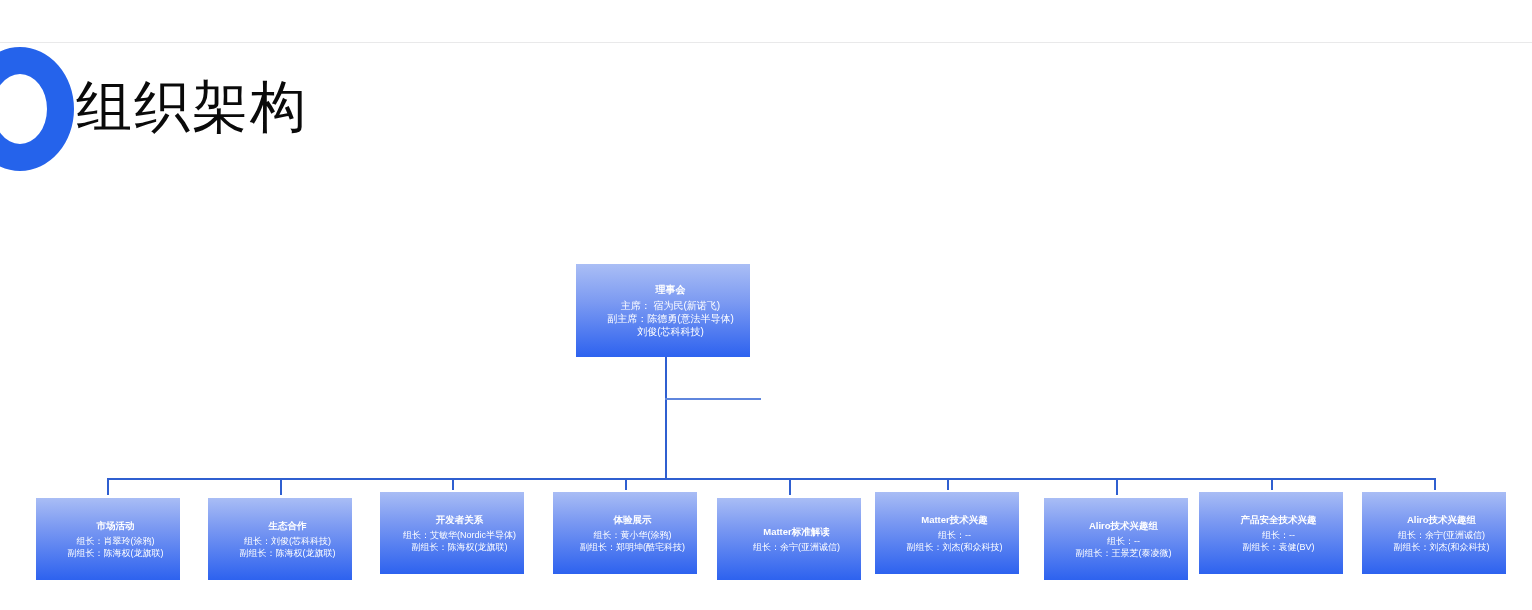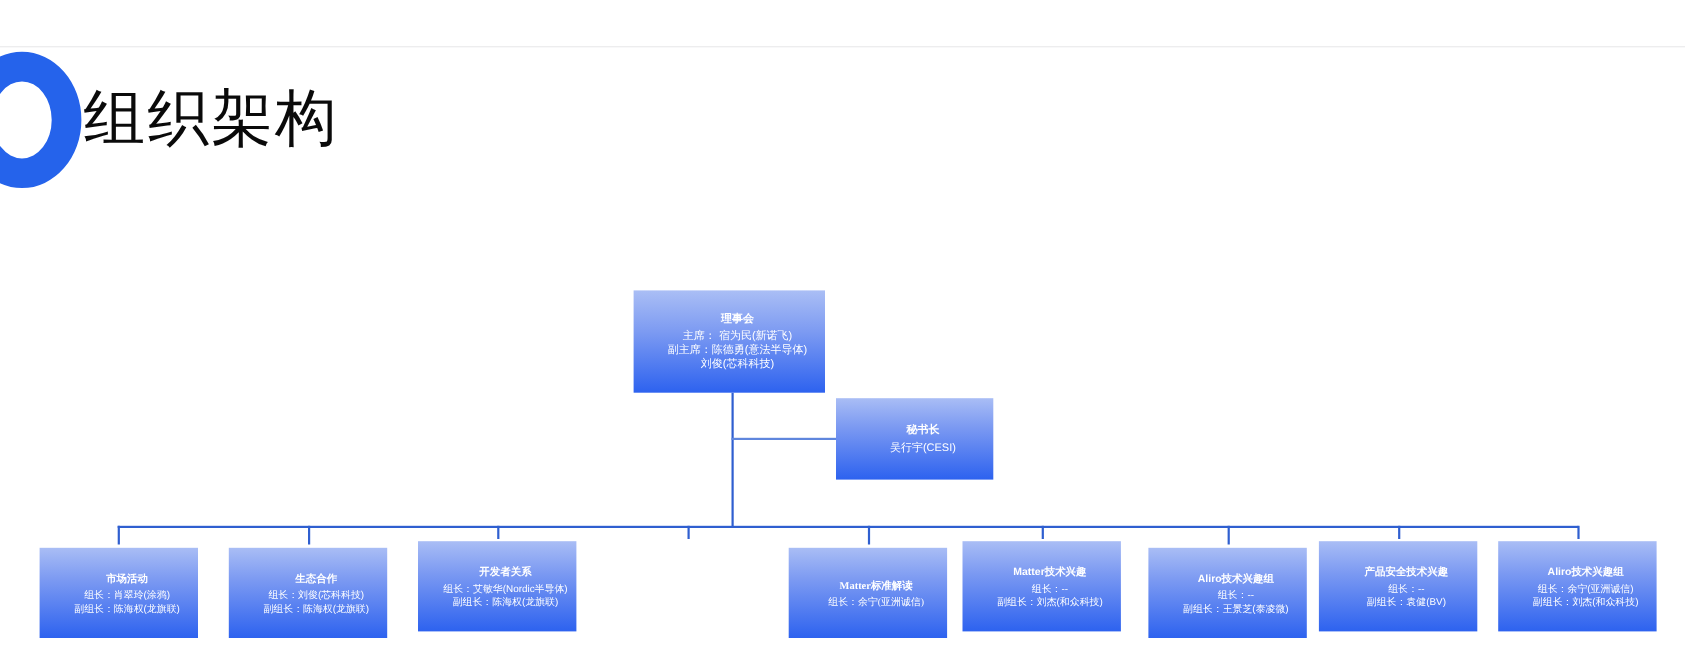--- a/index.html
+++ b/index.html
@@ -145,45 +145,46 @@
   <div class="conn conn-v" style="left:1271px; top:478px; height:12px;"></div>
   <div class="conn conn-v" style="left:1434px; top:478px; height:12px;"></div>
 
   <div class="node" id="node-board">
     <div class="n-title">理事会</div>
     <div class="n-line">主席：  宿为民(新诺飞)</div>
     <div class="n-line">副主席：陈德勇(意法半导体)</div>
     <div class="n-line">刘俊(芯科科技)</div>
   </div>
 
-  <div class="node" id="node-secretary">
-    <div class="n-title">秘书长</div>
-    <div class="n-line">吴行宇(CESI)</div>
-  </div>
 
   <div class="node node-dept" style="left:36px;">
     <div class="n-title">市场活动</div>
     <div class="n-line">组长：肖翠玲(涂鸦)</div>
     <div class="n-line">副组长：陈海权(龙旗联)</div>
   </div>
 
   <div class="node node-dept" style="left:208px;">
     <div class="n-title">生态合作</div>
     <div class="n-line">组长：刘俊(芯科科技)</div>
     <div class="n-line">副组长：陈海权(龙旗联)</div>
   </div>
 
   <div class="node node-dept" style="left:380px; top:492px;">
     <div class="n-title">开发者关系</div>
     <div class="n-line">组长：艾敏华(Nordic半导体)</div>
     <div class="n-line">副组长：陈海权(龙旗联)</div>
   </div>
 
-
-  <div class="node node-dept" style="left:717px;font-family:Liberation Serif, serif;">
+  <div class="node node-dept" style="left:553px; top:492px;">
+    <div class="n-title">体验展示</div>
+    <div class="n-line">组长：黄小华(涂鸦)</div>
+    <div class="n-line">副组长：郑明坤(酷宅科技)</div>
+  </div>
+
+  <div class="node node-dept" style="left:717px;">
     <div class="n-title">Matter标准解读</div>
     <div class="n-line">组长：余宁(亚洲诚信)</div>
   </div>
 
   <div class="node node-dept" style="left:875px; top:492px;">
     <div class="n-title">Matter技术兴趣</div>
     <div class="n-line">组长：--</div>
     <div class="n-line">副组长：刘杰(和众科技)</div>
   </div>
 

